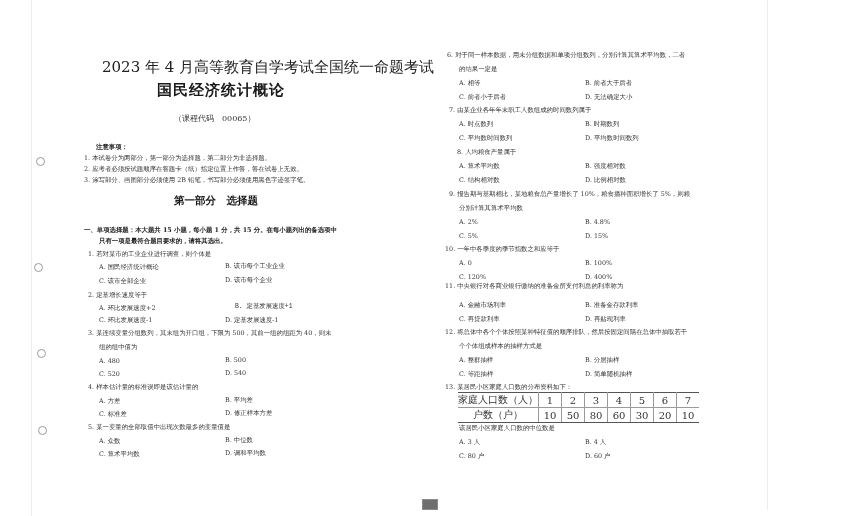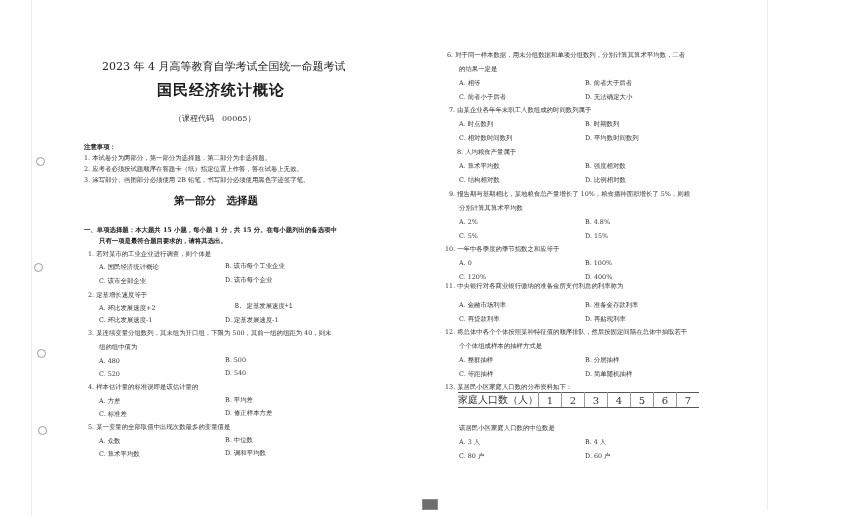--- a/index.html
+++ b/index.html
@@ -7,21 +7,21 @@
     width:842px; height:516px; overflow:hidden; position:relative;
     background:#ffffff; color:#2a2a2a;
     font-family:"DejaVu Serif","Liberation Serif",serif;
   }
   .edge-line { position:absolute; top:0; width:1px; background:#ececec; }
   .hole {
     position:absolute; width:7px; height:7px; border:1px solid #9a9a9a;
     border-radius:50%; background:#fff;
   }
   .t { position:absolute; white-space:nowrap; font-size:6.4px; line-height:8px; color:#333; }
-  .h-exam { font-size:11px; color:#222; }
+  .h-exam { font-size:15px; color:#222; }
   .h-title { font-size:15px; font-weight:bold; color:#1a1a1a; letter-spacing:1px; font-family:"DejaVu Sans","Liberation Sans",sans-serif; }
   .h-code { font-size:8px; color:#333; }
   .h-part { font-size:10.5px; font-weight:bold; color:#1a1a1a; font-family:"DejaVu Sans","Liberation Sans",sans-serif; }
   .bold { font-weight:bold; color:#1f1f1f; }
   table.dist {
     position:absolute; border-collapse:collapse; font-size:10px; color:#333;
   }
   table.dist td {
     border:1px solid #9a9a9a; height:11px; padding:0; text-align:center; width:22px;
   }
@@ -42,21 +42,21 @@
 <div class="hole" style="left:36px;top:157px;"></div>
 <div class="hole" style="left:34px;top:263px;"></div>
 <div class="hole" style="left:37px;top:349px;"></div>
 <div class="hole" style="left:38px;top:426px;"></div>
 
 <div>
   <div class="t h-exam" style="left:102px;top:63px;">2023 年 4 月高等教育自学考试全国统一命题考试</div>
   <div class="t h-title" style="left:157px;top:86px;">国民经济统计概论</div>
   <div class="t h-code" style="left:174px;top:115px;">（课程代码　00065）</div>
 
-  <div class="t bold" style="left:84px;top:143px;">注意事项：</div>
+  <div class="t bold" style="left:96px;top:143px;">注意事项：</div>
   <div class="t" style="left:84px;top:154px;">1. 本试卷分为两部分，第一部分为选择题，第二部分为非选择题。</div>
   <div class="t" style="left:84px;top:165px;">2. 应考者必须按试题顺序在答题卡（纸）指定位置上作答，答在试卷上无效。</div>
   <div class="t" style="left:84px;top:176px;">3. 涂写部分、画图部分必须使用 2B 铅笔，书写部分必须使用黑色字迹签字笔。</div>
 
   <div class="t h-part" style="left:174px;top:196px;">第一部分　选择题</div>
   <div class="t bold" style="left:84px;top:226px;">一、单项选择题：本大题共 15 小题，每小题 1 分，共 15 分。在每小题列出的备选项中</div>
   <div class="t bold" style="left:99px;top:237px;">只有一项是最符合题目要求的，请将其选出。</div>
 
   <div class="t" style="left:88px;top:250px;">1. 若对某市的工业企业进行调查，则个体是</div>
   <div class="t" style="left:99px;top:263px;">A. 国民经济统计概论</div>
@@ -95,21 +95,21 @@
   <div class="t" style="left:447px;top:51px;">6. 对于同一样本数据，用未分组数据和单项分组数列，分别计算其算术平均数，二者</div>
   <div class="t" style="left:459px;top:65px;">的结果一定是</div>
   <div class="t" style="left:459px;top:79px;">A. 相等</div>
   <div class="t" style="left:585px;top:79px;">B. 前者大于后者</div>
   <div class="t" style="left:459px;top:93px;">C. 前者小于后者</div>
   <div class="t" style="left:585px;top:93px;">D. 无法确定大小</div>
 
   <div class="t" style="left:449px;top:106px;">7. 由某企业各年年末职工人数组成的时间数列属于</div>
   <div class="t" style="left:459px;top:120px;">A. 时点数列</div>
   <div class="t" style="left:585px;top:120px;text-align:center;">B. 时期数列</div>
-  <div class="t" style="left:459px;top:134px;">C. 相对数时间数列</div>
+  <div class="t" style="left:459px;top:134px;">C. 平均数时间数列</div>
   <div class="t" style="left:585px;top:134px;">D. 平均数时间数列</div>
 
   <div class="t" style="left:449px;top:148px;margin-left:8px;">8. 人均粮食产量属于</div>
   <div class="t" style="left:459px;top:162px;">A. 算术平均数</div>
   <div class="t" style="left:585px;top:162px;">B. 强度相对数</div>
   <div class="t" style="left:459px;top:176px;">C. 结构相对数</div>
   <div class="t" style="left:585px;top:176px;">D. 比例相对数</div>
 
   <div class="t" style="left:449px;top:190px;">9. 报告期与基期相比，某地粮食总产量增长了 10%，粮食播种面积增长了 5%，则粮</div>
   <div class="t" style="left:459px;top:204px;">分别计算其算术平均数</div>
@@ -144,20 +144,30 @@
         <tr>
       <td>家庭人口数（人）</td>
       <td>1</td>
       <td>2</td>
       <td>3</td>
       <td>4</td>
       <td>5</td>
       <td>6</td>
       <td>7</td>
     </tr>
+    <tr>
+      <td>户数（户）</td>
+      <td>10</td>
+      <td>50</td>
+      <td>80</td>
+      <td>60</td>
+      <td>30</td>
+      <td>20</td>
+      <td>10</td>
+    </tr>
   </tbody>
     </table>
 
   <div class="t" style="left:459px;top:424px;">该居民小区家庭人口数的中位数是</div>
   <div class="t" style="left:459px;top:438px;">A. 3 人</div>
   <div class="t" style="left:585px;top:438px;">B. 4 人</div>
   <div class="t" style="left:459px;top:452px;">C. 80 户</div>
   <div class="t" style="left:585px;top:452px;">D. 60 户</div>
 </div>
 

